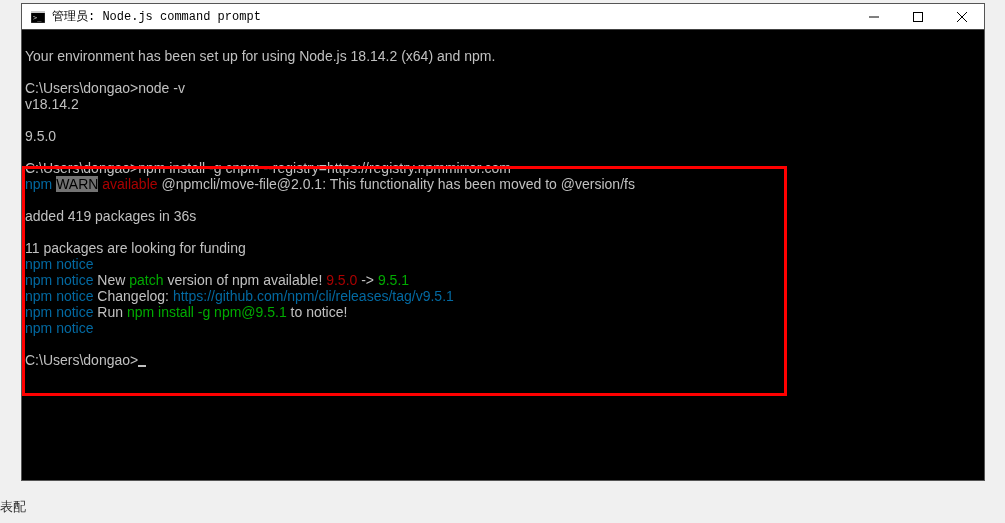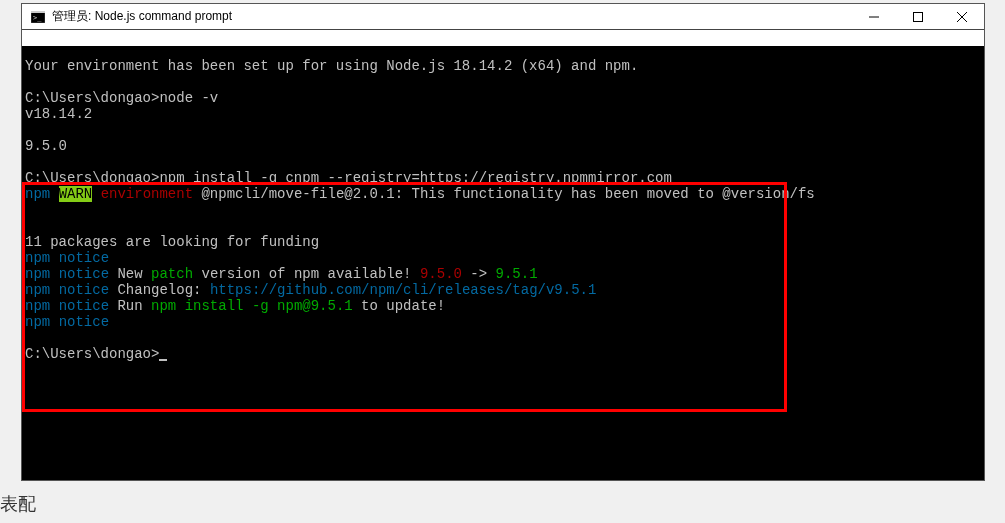--- a/index.html
+++ b/index.html
@@ -38,72 +38,72 @@
     .title-icon {
       width: 16px;
       height: 16px;
       margin: 0 6px 0 8px;
       display: inline-flex;
       align-items: center;
       justify-content: center;
     }
     .title-text {
       flex: 1;
+      font-family: Liberation Mono, monospace;
     }
     .window-controls {
       display: flex;
       height: 100%;
     }
     .win-btn {
       width: 44px;
       height: 100%;
       display: flex;
       align-items: center;
       justify-content: center;
       font-size: 12px;
       color: #000;
       cursor: pointer;
     }
     .win-btn svg { display: block; }
     .terminal {
       flex: 1;
       background: #000;
       color: #c0c0c0;
-      font-family: Liberation Mono, monospace;
+      font-family: Liberation Sans, sans-serif;
       font-size: 14px;
       line-height: 16px;
-      padding: 12px 3px;
+      padding: 18px 3px;
       overflow: hidden;
       position: relative;
-      margin-top: 16px;
     }
     .line { white-space: pre; min-height: 16px; }
     .highlight-box {
       position: absolute;
       border: 3px solid #ff0000;
       pointer-events: none;
     }
     .c-cyan { color: #0369a1; }
     .c-red { color: #aa0000; }
     .c-green { color: #00aa00; }
-    .c-warn-bg { background: #84cc16; color: #000; }
+    .c-warn-bg { background: #737373; color: #000; }
     .cursor {
       display: inline-block;
       width: 8px;
       height: 2px;
       background: #c0c0c0;
       vertical-align: bottom;
       margin-bottom: 1px;
     }
     .bottom-label {
       position: absolute;
       left: 0px;
       bottom: 7px;
       font-family: "Microsoft YaHei", "SimSun", sans-serif;
-      font-size: 18px;
+      font-size: 13px;
       color: #333;
     }
   </style>
 </head>
 <body>
 
 <div class="window">
   <div class="titlebar">
     <span class="title-icon">
       <svg width="14" height="12" viewBox="0 0 14 12">
@@ -135,28 +135,29 @@
 
   <div class="terminal">
     <div class="line">Your environment has been set up for using Node.js 18.14.2 (x64) and npm.</div>
     <div class="line"> </div>
     <div class="line"><span>C:\Users\dongao&gt;</span><span>node -v</span></div>
     <div class="line">v18.14.2</div>
     <div class="line"> </div>
     <div class="line">9.5.0</div>
     <div class="line"> </div>
     <div class="line"><span>C:\Users\dongao&gt;</span><span>npm install -g cnpm --registry=https://registry.npmmirror.com</span></div>
-    <div class="line"><span class="c-cyan">npm</span> <span class="c-warn-bg">WARN</span> <span class="c-red">environment</span><span> @npmcli/move-file@2.0.1: This functionality has been moved to @version/fs</span></div>
+    <div class="line"><span class="c-cyan">npm</span> <span class="c-warn-bg">WARN</span> <span class="c-red">available</span><span> @npmcli/move-file@2.0.1: This functionality has been moved to @version/fs</span></div>
     <div class="line"> </div>
+    <div class="line">added 419 packages in 36s</div>
     <div class="line"> </div>
     <div class="line">11 packages are looking for funding</div>
     <div class="line"><span class="c-cyan">npm</span> <span class="c-cyan">notice</span></div>
     <div class="line"><span class="c-cyan">npm</span> <span class="c-cyan">notice</span><span> New </span><span class="c-green">patch</span><span> version of npm available! </span><span class="c-red">9.5.0</span><span> -&gt; </span><span class="c-green">9.5.1</span></div>
     <div class="line"><span class="c-cyan">npm</span> <span class="c-cyan">notice</span><span> Changelog: </span><span class="c-cyan">https://github.com/npm/cli/releases/tag/v9.5.1</span></div>
-    <div class="line"><span class="c-cyan">npm</span> <span class="c-cyan">notice</span><span> Run </span><span class="c-green">npm install -g npm@9.5.1</span><span> to update!</span></div>
+    <div class="line"><span class="c-cyan">npm</span> <span class="c-cyan">notice</span><span> Run </span><span class="c-green">npm install -g npm@9.5.1</span><span> to notice!</span></div>
     <div class="line"><span class="c-cyan">npm</span> <span class="c-cyan">notice</span></div>
     <div class="line"> </div>
     <div class="line"><span>C:\Users\dongao&gt;</span><span class="cursor"></span></div>
 
     <div class="highlight-box" style="top:136px;left:0px;width:765px;height:230px;"></div>
   </div>
 </div>
 
 <div class="bottom-label">表配</div>
 

